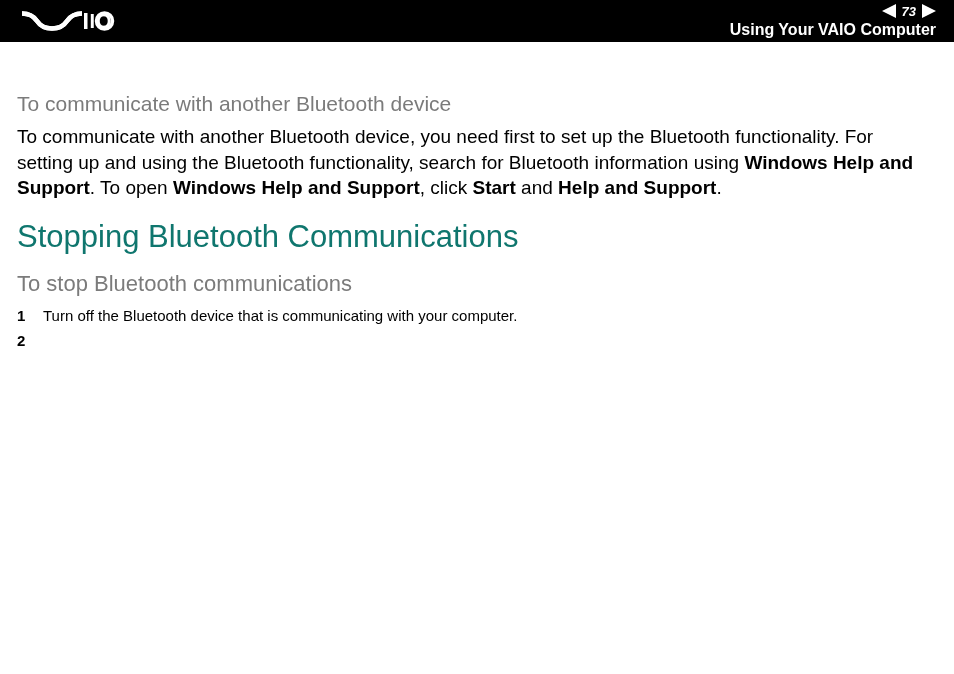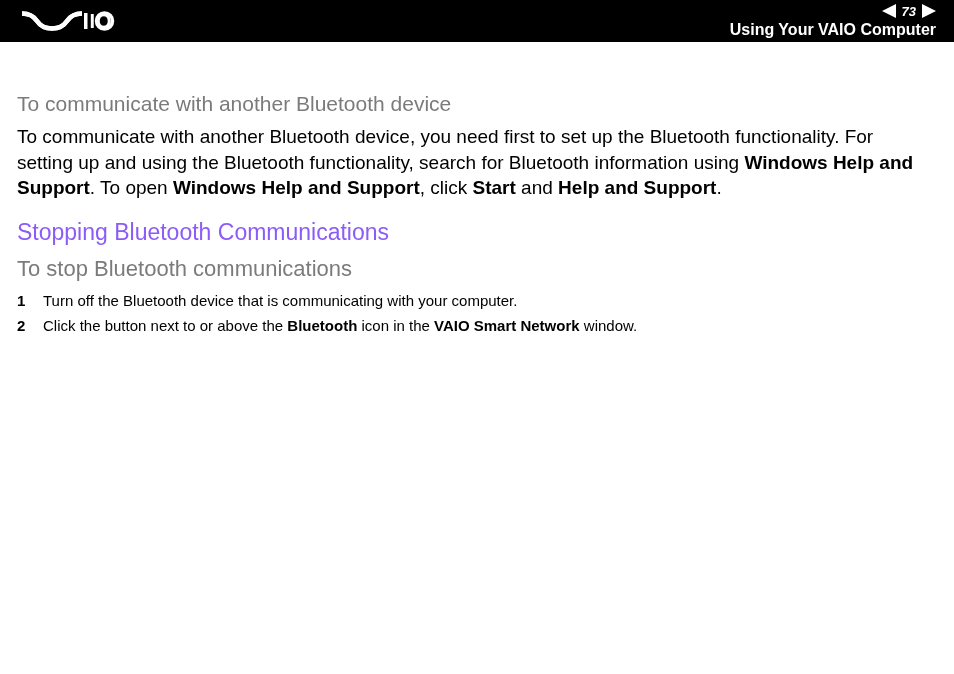--- a/index.html
+++ b/index.html
@@ -65,24 +65,24 @@
       font-weight: normal;
       margin-bottom: 8px;
     }
     .para {
       font-size: 19px;
       line-height: 1.35;
       color: #000;
       margin-bottom: 18px;
     }
     .h-main {
-      color: #8b5cf6;
-      font-size: 23px;
+      color: #0f766e;
+      font-size: 31px;
       font-weight: normal;
-      margin-bottom: 10px;
+      margin-bottom: 16px;
     }
     .h-sub2 {
       color: #7b7b7b;
       font-size: 22px;
       font-weight: normal;
       margin-bottom: 8px;
     }
     .step {
       display: flex;
       font-size: 15px;
@@ -127,17 +127,14 @@
 
   <h1 class="h-main">Stopping Bluetooth Communications</h1>
   <h2 class="h-sub2">To stop Bluetooth communications</h2>
 
   <div class="step">
     <span class="step-num">1</span>
     <span>Turn off the Bluetooth device that is communicating with your computer.</span>
   </div>
   <div class="step">
     <span class="step-num">2</span>
-    <span>
-      <span>Click the button next to or above the </span><span class="b">Bluetooth</span><span> icon in the </span><span class="b">VAIO Smart Network</span><span> window.</span>
-    </span>
   </div>
 </div>
 
 </body></html>

